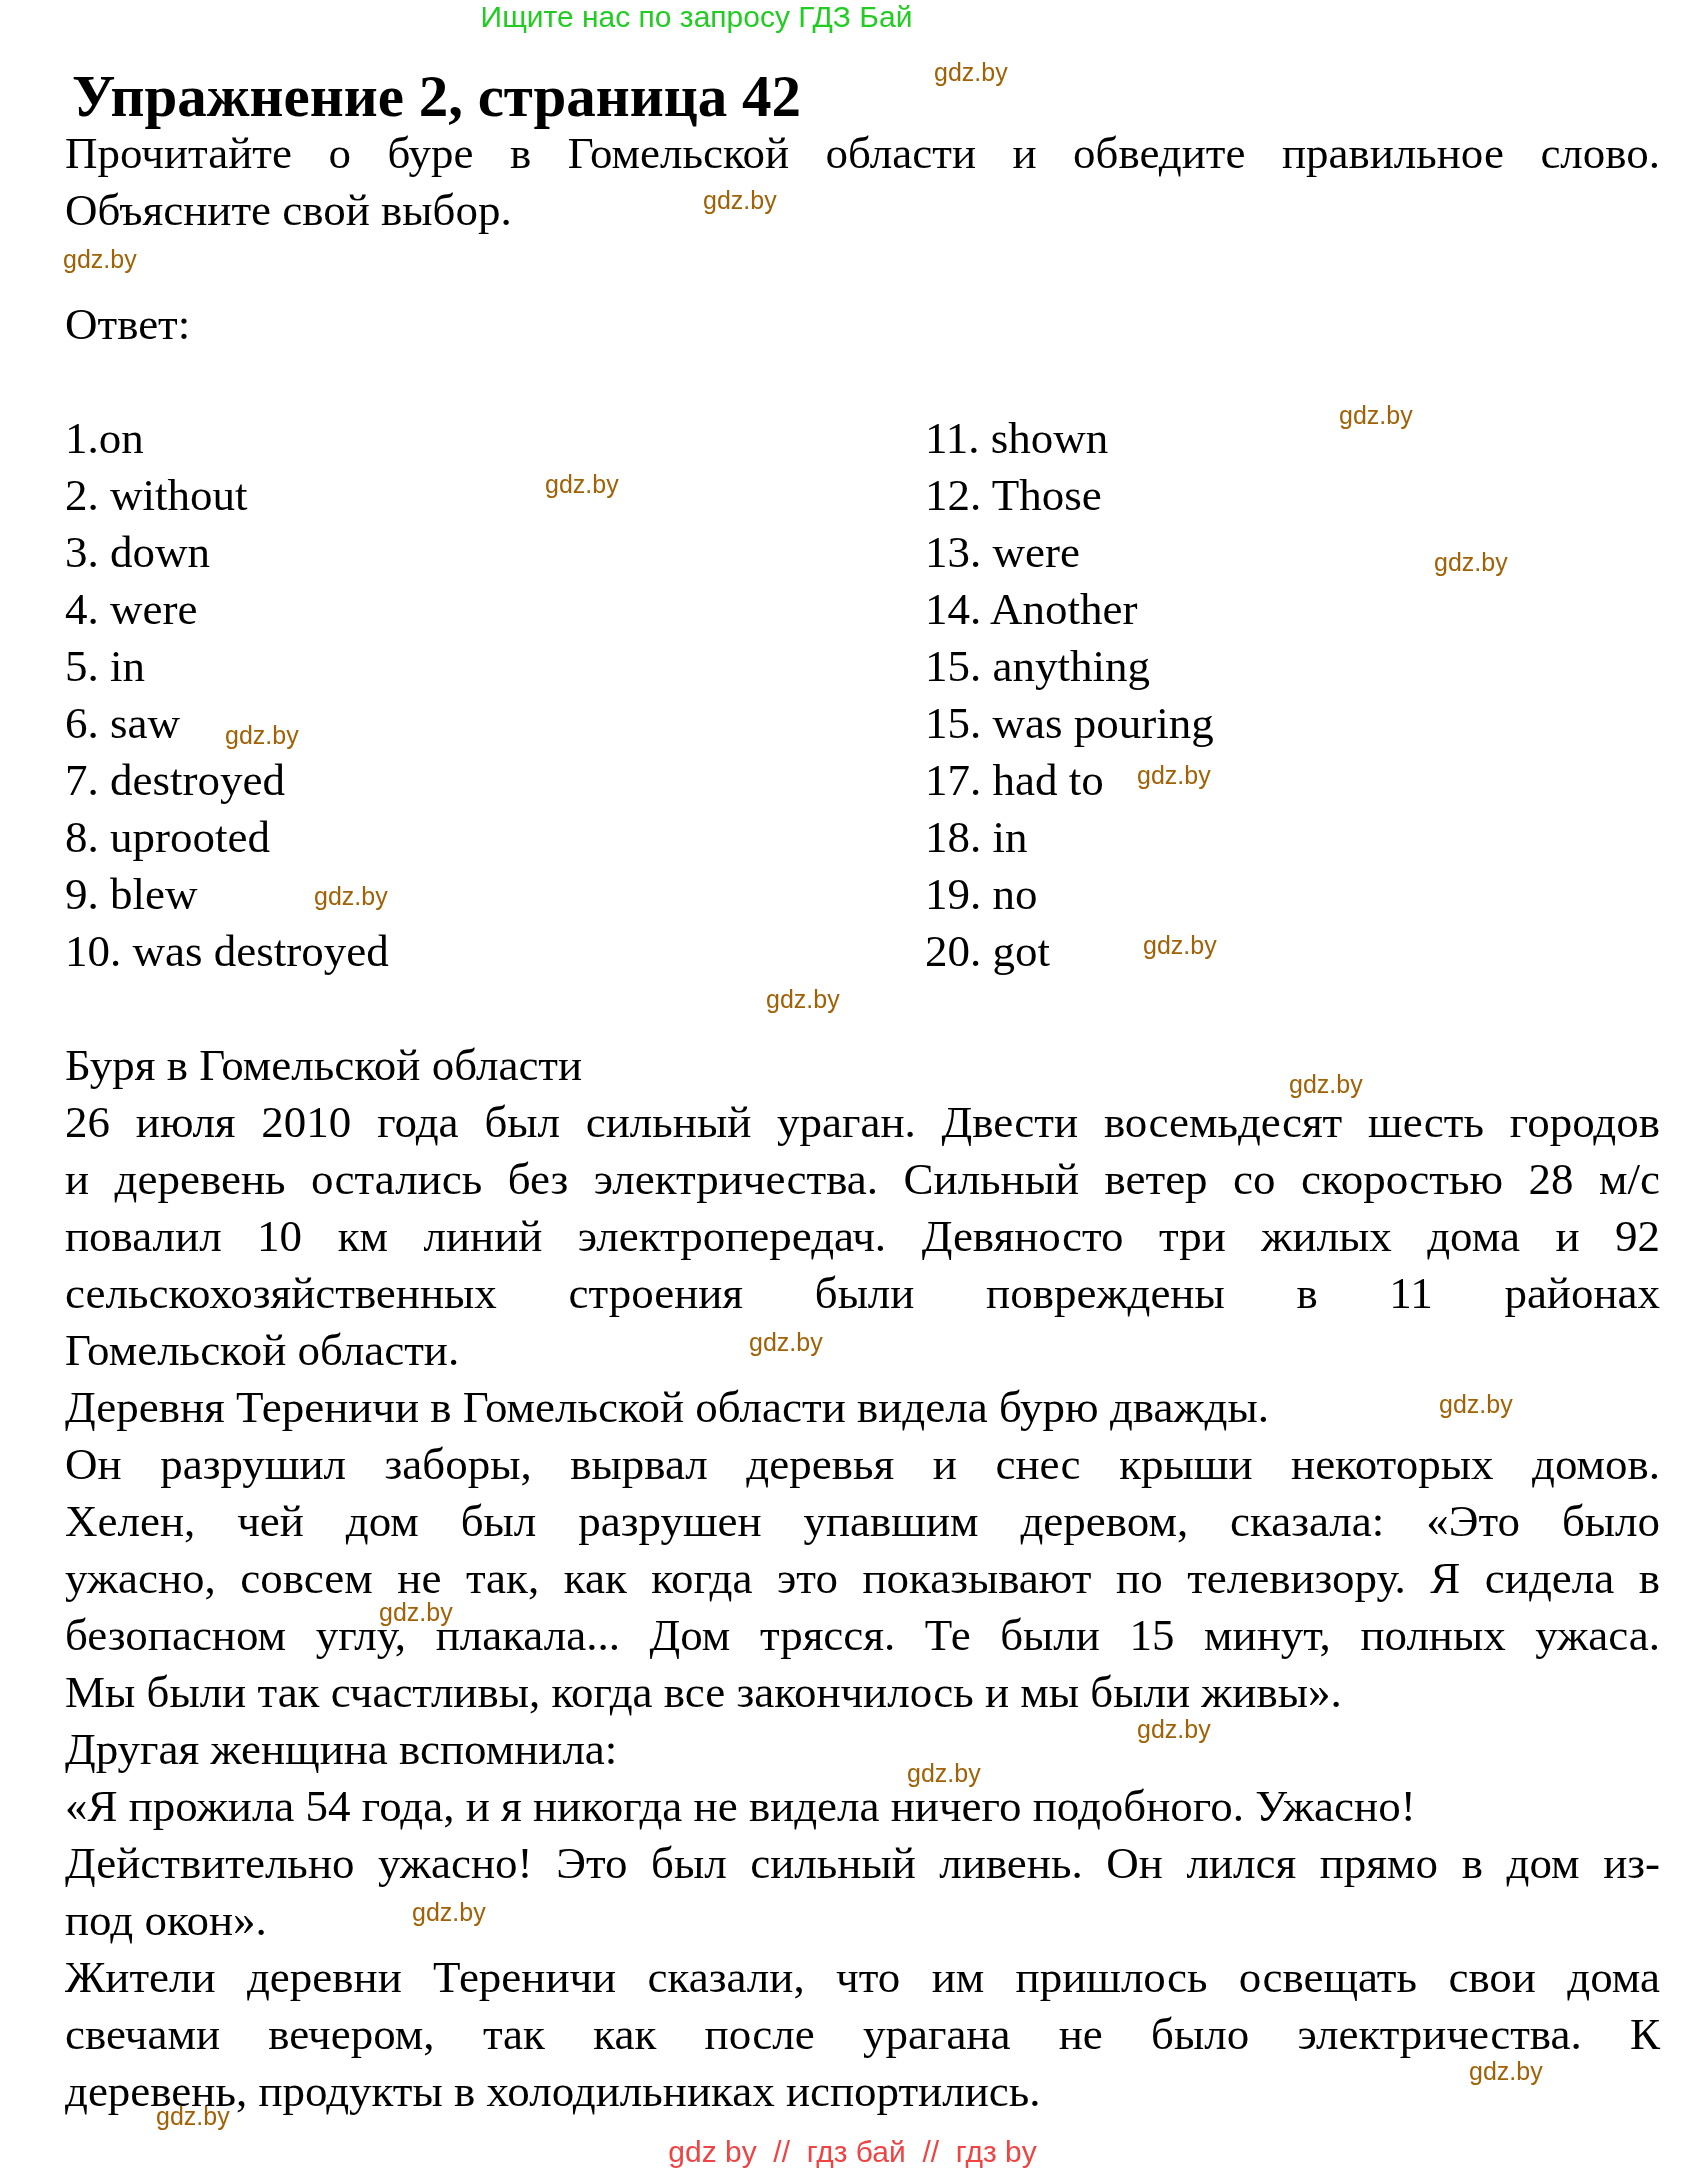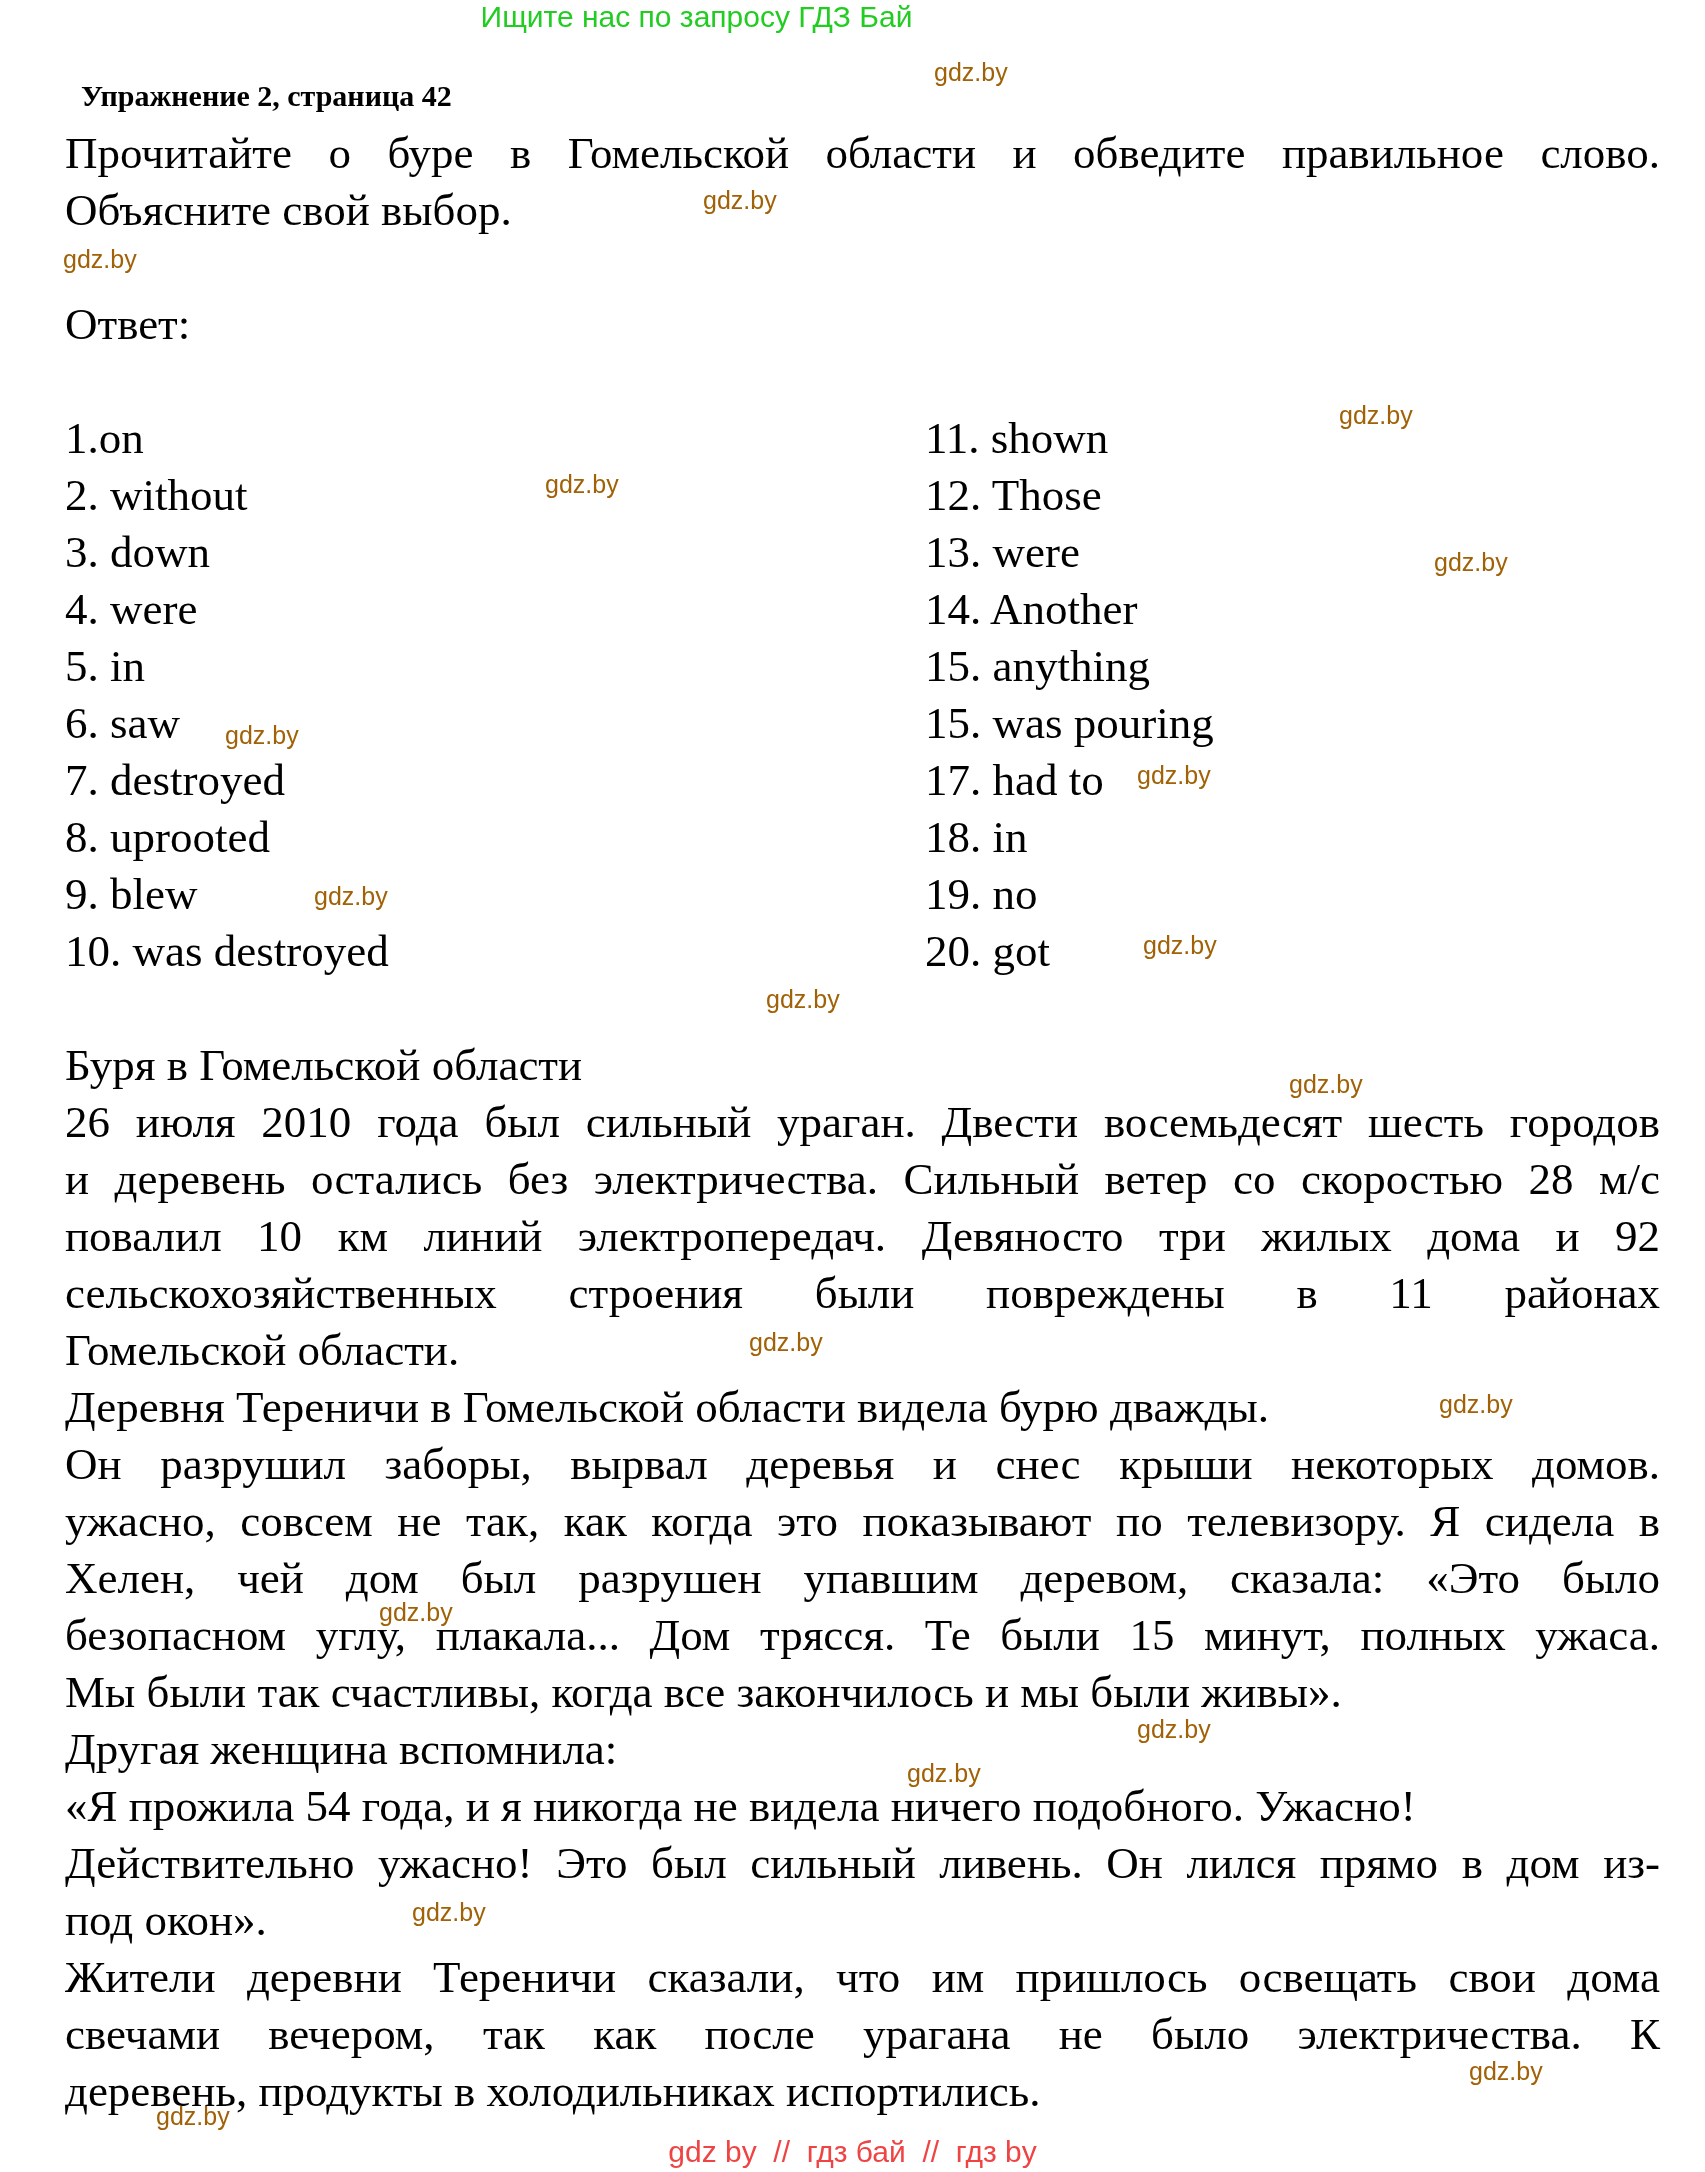--- a/index.html
+++ b/index.html
@@ -5,21 +5,21 @@
   html, body { margin:0; padding:0; background:#ffffff; }
   body { width:1705px; height:2172px; position:relative; overflow:hidden;
          font-family:"Liberation Serif", "DejaVu Serif", serif; color:#000; }
   .banner-top { position:absolute; left:0; width:1393px; top:0; text-align:center;
          font-family:"Liberation Sans", "DejaVu Sans", sans-serif; font-size:30px; line-height:34px; }
   .banner-bottom { position:absolute; left:0; width:1705px; top:2135px; text-align:center;
          font-family:"Liberation Sans", "DejaVu Sans", sans-serif; font-size:30px; line-height:34px;
          white-space:pre; }
   .wm { position:absolute; font-family:"Liberation Sans", "DejaVu Sans", sans-serif;
         font-size:25px; line-height:27px; color:#a16207; white-space:nowrap; }
-  .title { position:absolute; left:81px; top:69px; font-size:30px; font-weight:bold; line-height:54px; }
+  .title { position:absolute; left:72px; top:69px; font-size:59px; font-weight:bold; line-height:54px; }
   .text-block { position:absolute; left:65px; width:1595px; font-size:45px; line-height:57px; }
   .justify p { margin:0; text-align:justify; text-align-last:left; }
   .justify p.full { text-align-last:justify; }
   .col { position:absolute; font-size:45px; line-height:57px; }
   .col .row { white-space:nowrap; height:57px; }
 </style>
 </head>
 <body>
 
 <div class="banner-top" style="color:#22cc22;">Ищите нас по запросу ГДЗ Бай</div>
@@ -85,22 +85,22 @@
 
   <p class="full">26 июля 2010 года был сильный ураган. Двести восемьдесят шесть городов</p>
   <p class="full">и деревень остались без электричества. Сильный ветер со скоростью 28 м/с</p>
   <p class="full">повалил 10 км линий электропередач. Девяносто три жилых дома и 92</p>
   <p class="full">сельскохозяйственных строения были повреждены в 11 районах</p>
   <p>Гомельской области.</p>
 
   <p>Деревня Тереничи в Гомельской области видела бурю дважды.</p>
 
   <p class="full">Он разрушил заборы, вырвал деревья и снес крыши некоторых домов.</p>
+  <p class="full">Хелен, чей дом был разрушен упавшим деревом, сказала: «Это было</p>
   <p class="full">ужасно, совсем не так, как когда это показывают по телевизору. Я сидела в</p>
-  <p class="full">Хелен, чей дом был разрушен упавшим деревом, сказала: «Это было</p>
   <p class="full">безопасном углу, плакала... Дом трясся. Те были 15 минут, полных ужаса.</p>
   <p>Мы были так счастливы, когда все закончилось и мы были живы».</p>
 
   <p>Другая женщина вспомнила:</p>
 
   <p>«Я прожила 54 года, и я никогда не видела ничего подобного. Ужасно!</p>
   <p class="full">Действительно ужасно! Это был сильный ливень. Он лился прямо в дом из-</p>
   <p>под окон».</p>
 
   <p class="full">Жители деревни Тереничи сказали, что им пришлось освещать свои дома</p>

